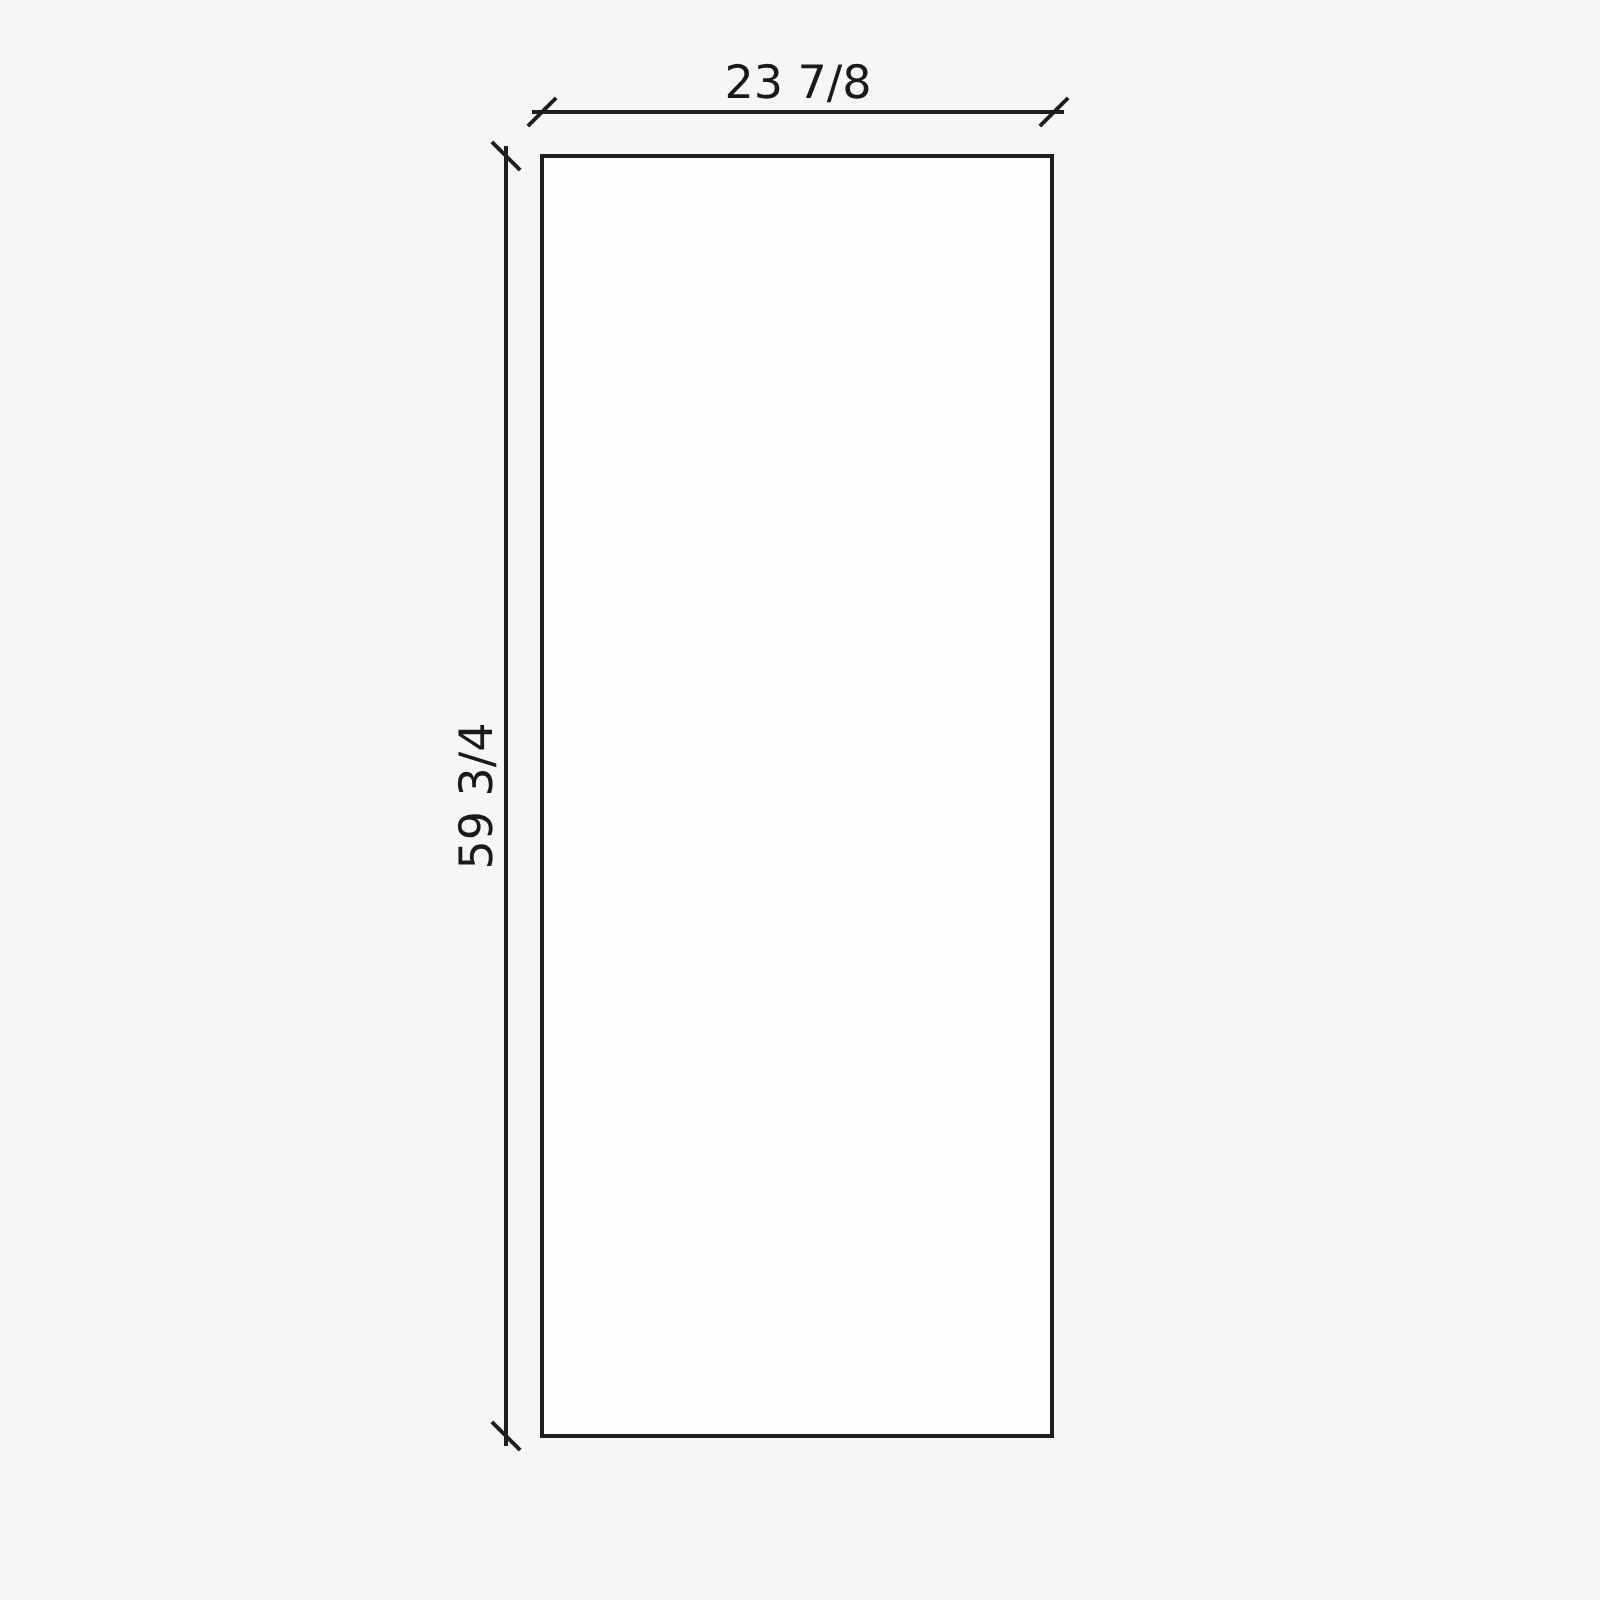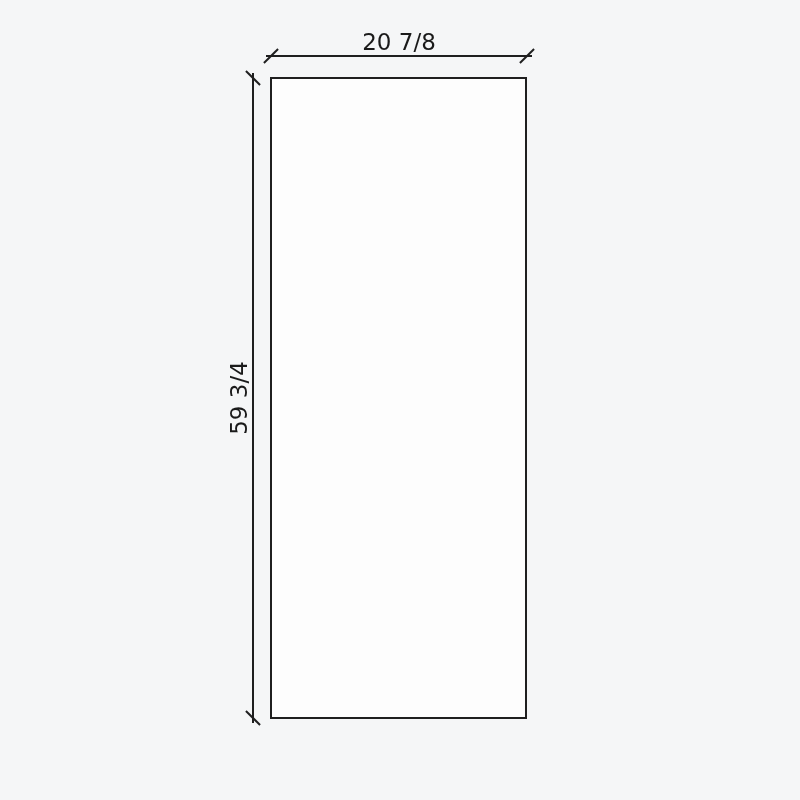--- a/index.html
+++ b/index.html
@@ -73,21 +73,21 @@
     left: 239px;
     top: 398px;
     transform: translate(-50%, -50%) rotate(-90deg);
   }
 </style>
 </head>
 <body>
 
 <div class="canvas">
 
-  <div class="dim-label dim-label-top">20 7/8</div>
+  <div class="dim-label dim-label-top">23 7/8</div>
   <div class="dim-line-h"></div>
   <div class="tick tick-slash tick-h-left"></div>
   <div class="tick tick-slash tick-h-right"></div>
 
   <div class="dim-label dim-label-left">59 3/4</div>
   <div class="dim-line-v"></div>
   <div class="tick tick-backslash tick-v-top"></div>
   <div class="tick tick-backslash tick-v-bottom"></div>
 
   <div class="panel"></div>

